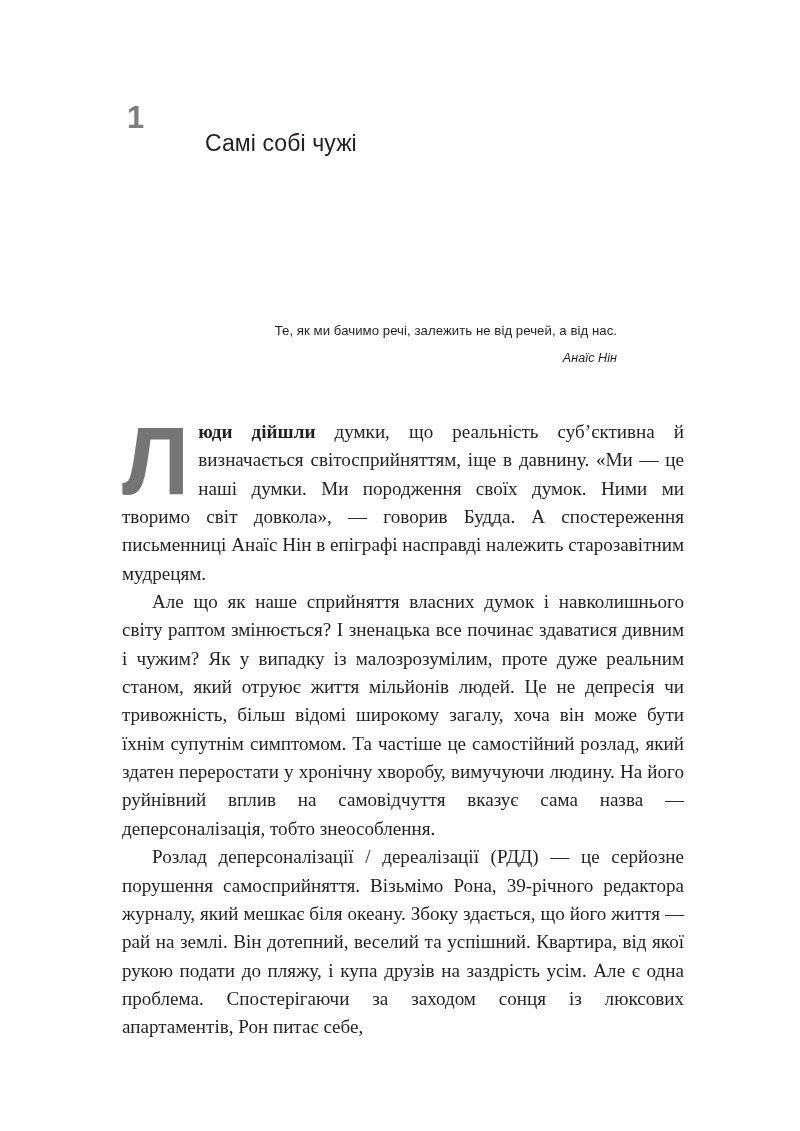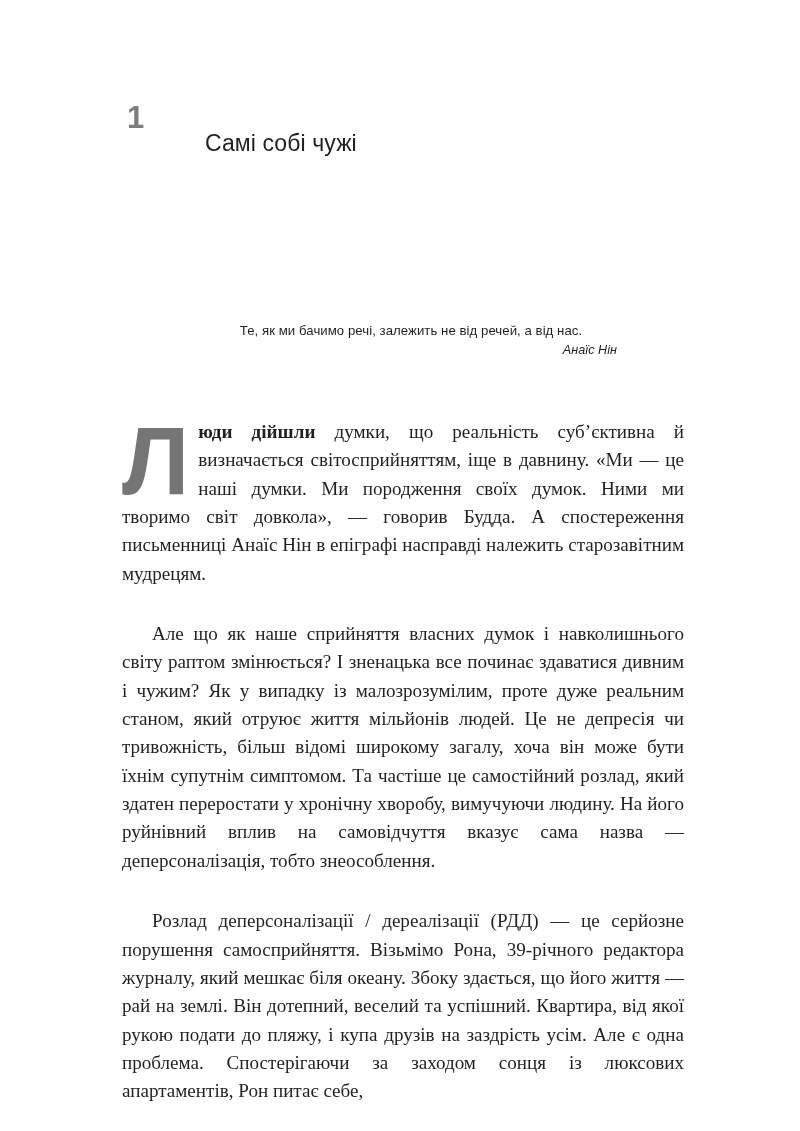--- a/index.html
+++ b/index.html
@@ -63,24 +63,25 @@
     position: absolute;
     left: 205px;
     top: 320px;
     width: 412px;
     font-family: "Liberation Sans", "DejaVu Sans", sans-serif;
   }
   .epigraph-text {
     font-size: 13.2px;
     line-height: 22px;
     color: #231f20;
-    text-align: center;
+    text-align: right;
     letter-spacing: 0.05px;
   }
   .epigraph-source {
+    margin-top: 8px;
     font-size: 12.6px;
     line-height: 16px;
     font-style: italic;
     color: #231f20;
     text-align: right;
     letter-spacing: 0.05px;
   }
 
   
   .body-block {
@@ -93,21 +94,20 @@
     margin: 0;
     font-size: 19.1px;
     line-height: 28.35px;
     text-align: justify;
     text-justify: inter-word;
     color: #231f20;
     hyphens: manual;
   }
   .para.indent {
     text-indent: 30px;
-    margin-top: 32px;
   }
 
   
   .dropcap {
     float: left;
     font-family: "Liberation Sans", "DejaVu Sans", sans-serif;
     font-weight: 700;
     color: #757575;
     font-size: 96px;
     line-height: 74px;

